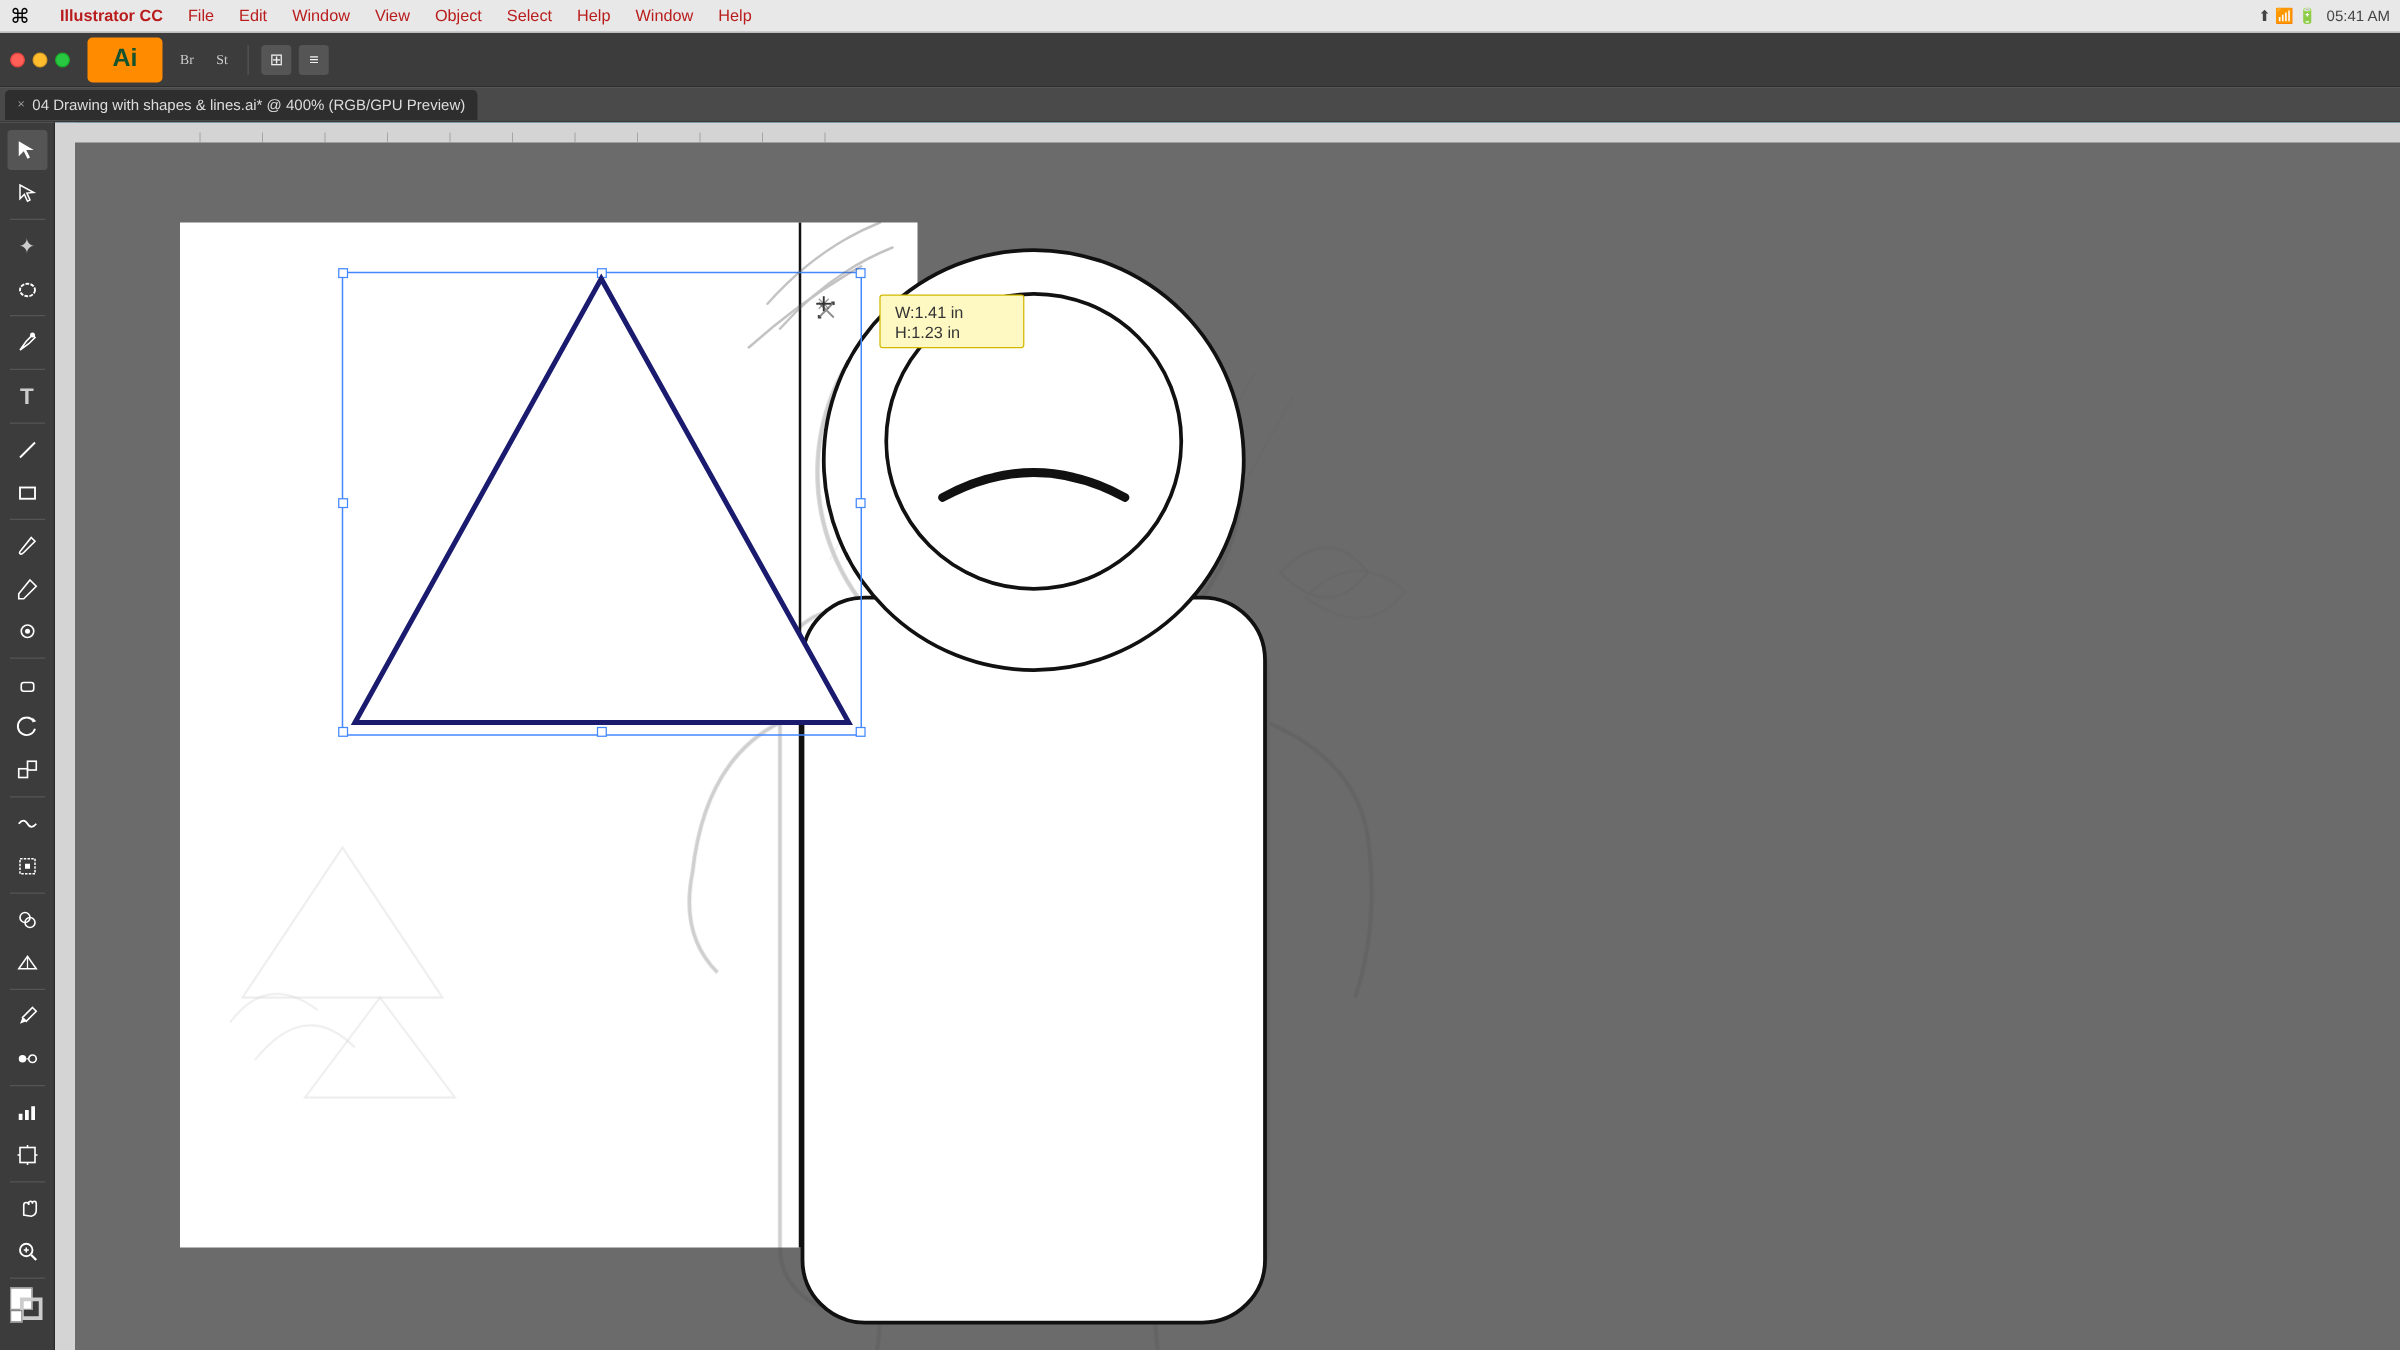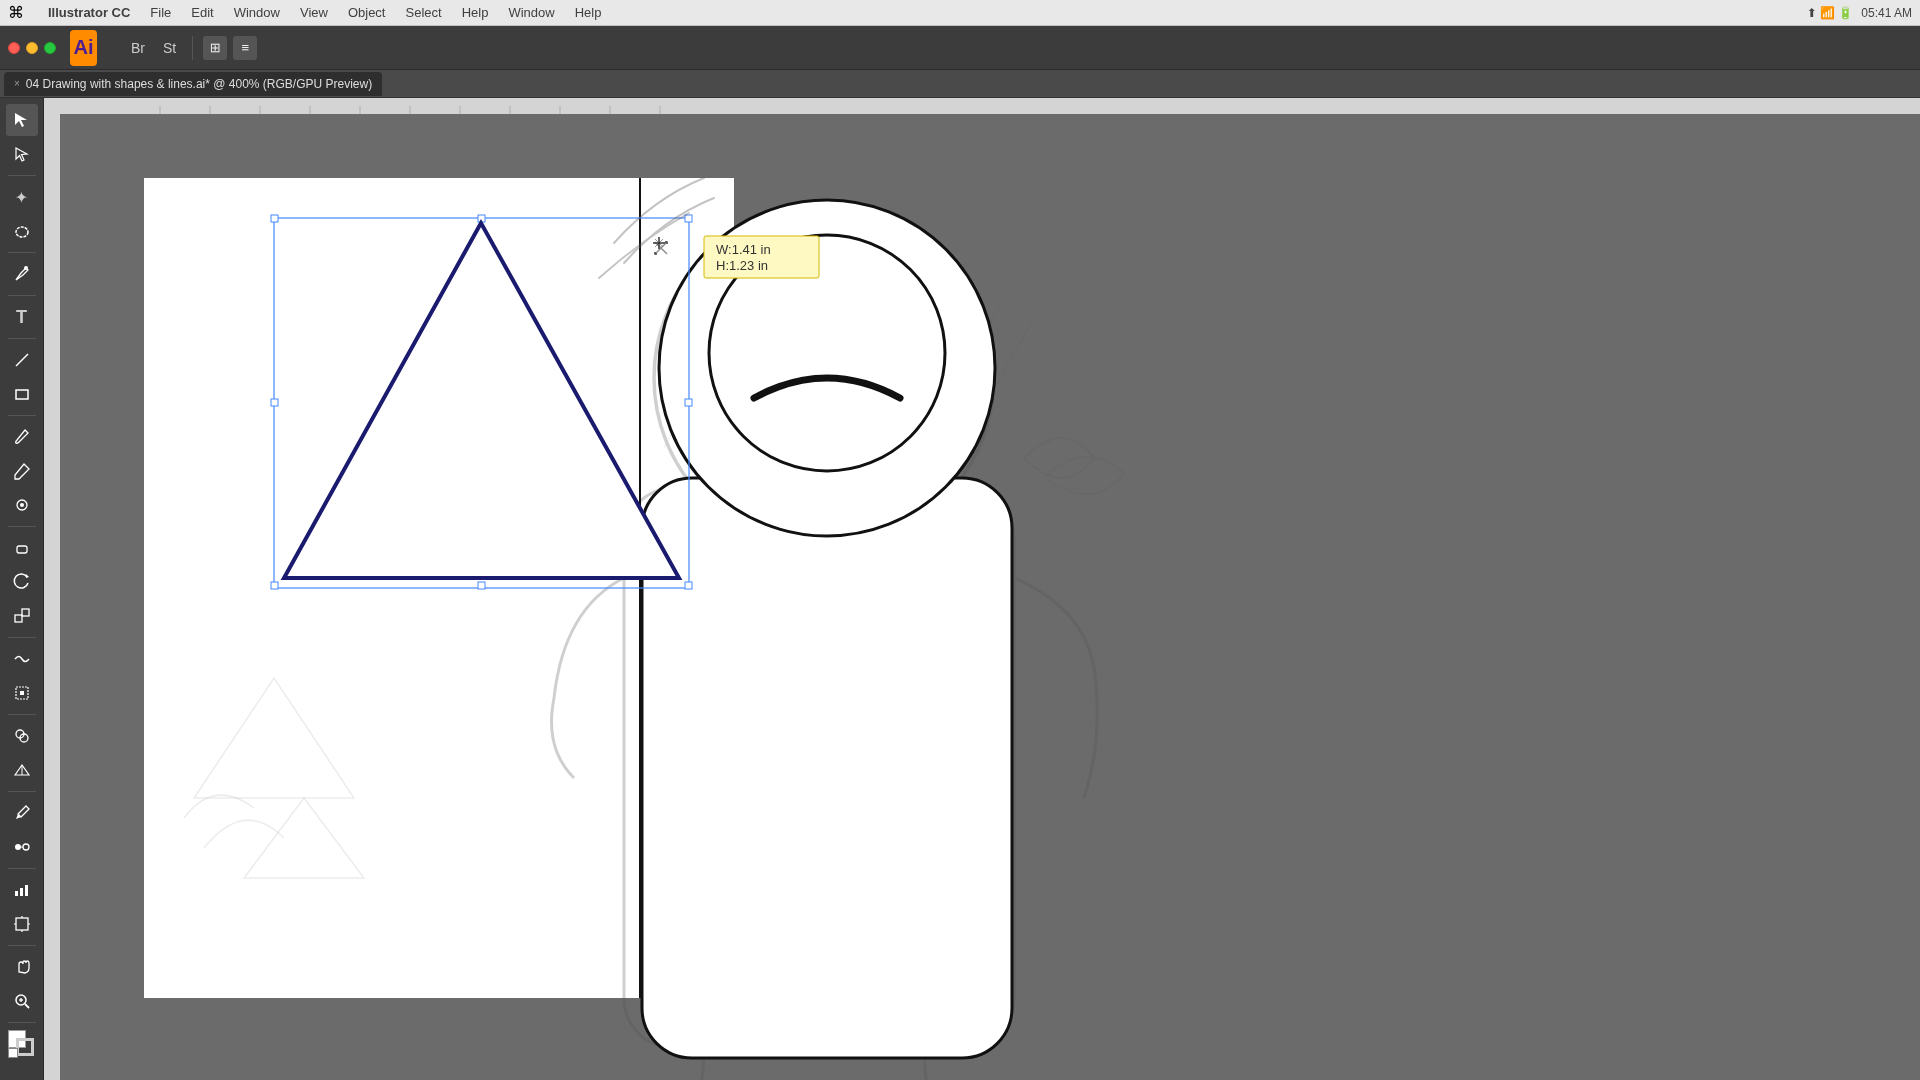--- a/index.html
+++ b/index.html
@@ -18,21 +18,21 @@
       z-index: 100;
     }
     .apple-menu {
       font-size: 16px;
       margin-right: 14px;
       cursor: pointer;
     }
     .menu-item {
       padding: 2px 10px;
       font-size: 13px;
-      color: #404040;
+      color: #b91c1c;
       cursor: pointer;
       border-radius: 3px;
     }
     .menu-item.app-name { font-weight: 600; }
     .menubar-right {
       margin-left: auto;
       display: flex;
       align-items: center;
       gap: 8px;
     }
@@ -48,37 +48,37 @@
       gap: 6px;
       border-bottom: 1px solid #2a2a2a;
     }
     .traffic-light { width: 12px; height: 12px; border-radius: 50%; cursor: pointer; }
     .traffic-red { background: #ff5f57; border: 1px solid #e0443e; }
     .traffic-yellow { background: #ffbd2e; border: 1px solid #dea123; }
     .traffic-green { background: #28c940; border: 1px solid #1aab29; }
     .traffic-lights { display: flex; gap: 6px; margin-right: 8px; }
 
     .ai-logo {
-      width: 27px; height: 36px;
+      width: 60px; height: 36px;
       background: #ff8c00;
       display: flex; align-items: center; justify-content: center;
-      font-weight: 900; font-size: 20px; color: #4c1d95;
+      font-weight: 900; font-size: 20px; color: #14532d;
       border-radius: 4px;
-      margin-right: 22px;
+      margin-right: 2px;
     }
 
     .toolbar-btn {
       background: transparent;
       border: none;
       color: #ccc;
-      font-size: 14px;
+      font-size: 11px;
       padding: 3px 6px;
       cursor: pointer;
       border-radius: 3px;
-      display: flex; align-items: center; gap: 3px;
+      display: flex; align-items: center; gap: 3px; font-family: Liberation Serif, serif;
     }
     .toolbar-btn-icon {
       width: 24px; height: 24px;
       background: #555;
       border-radius: 3px;
       display: flex; align-items: center; justify-content: center;
       color: #eee; font-size: 13px; cursor: pointer;
     }
     .toolbar-separator { width: 1px; height: 24px; background: #555; margin: 0 4px; }
 

